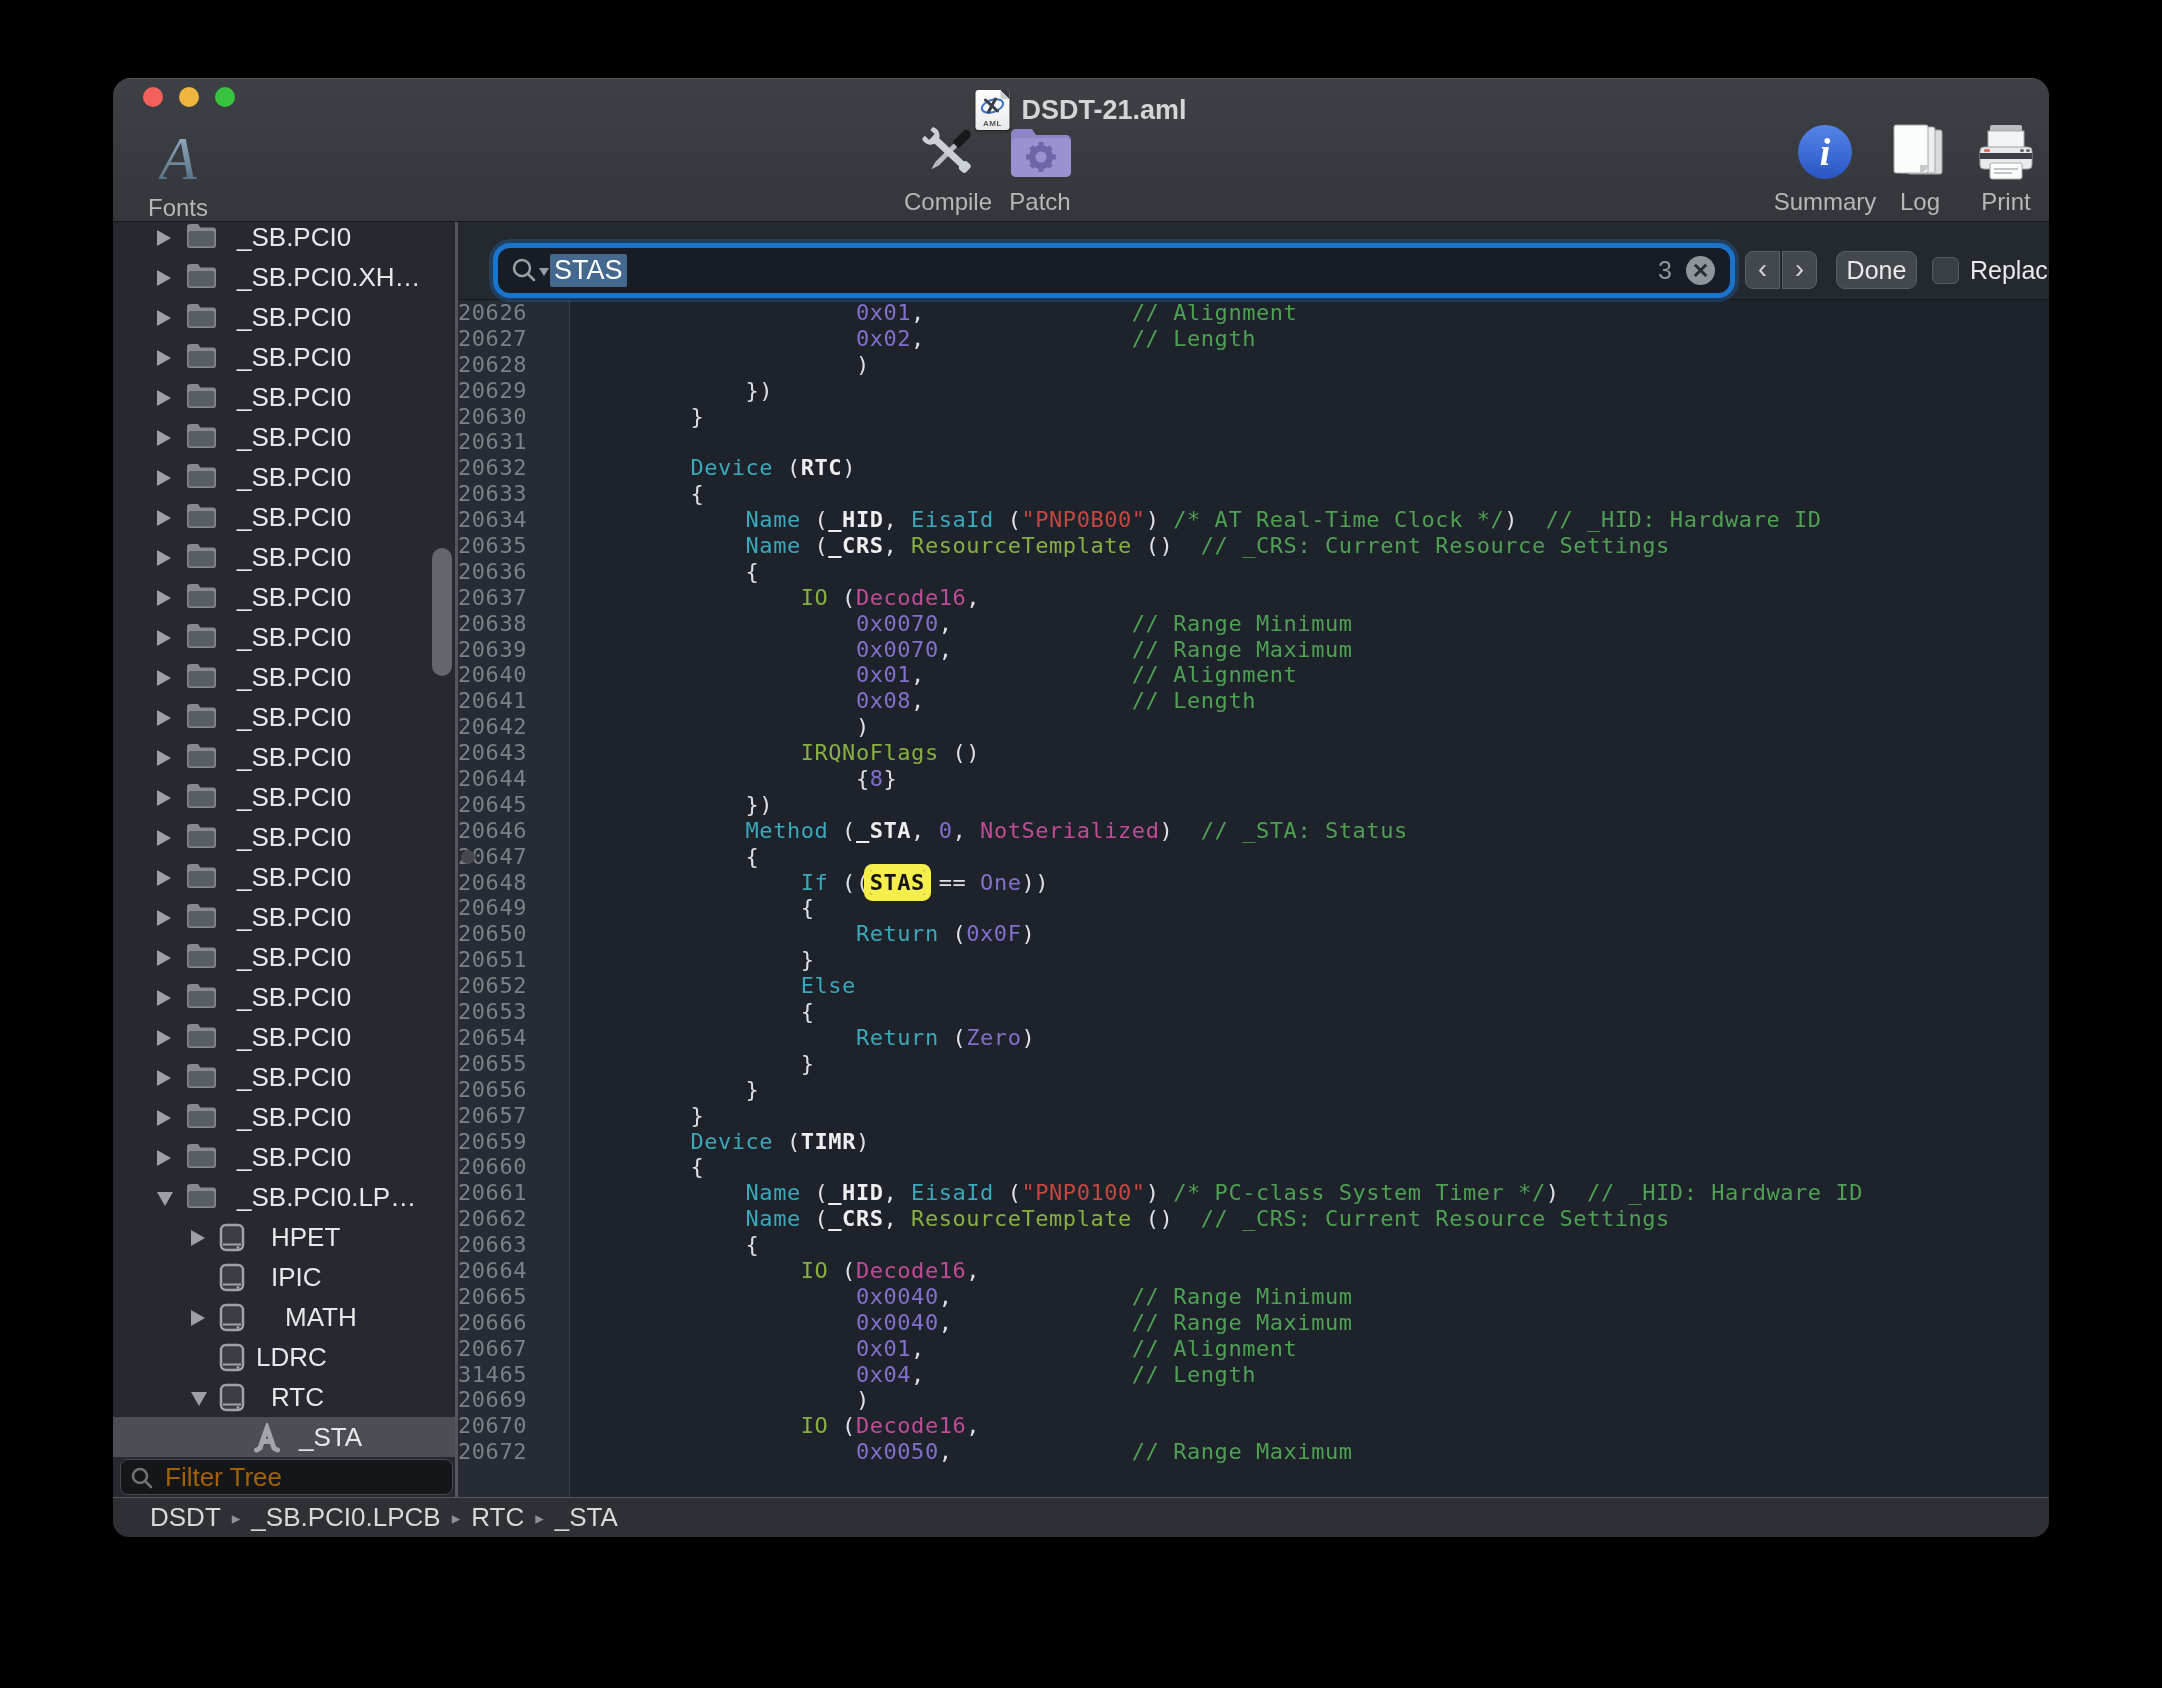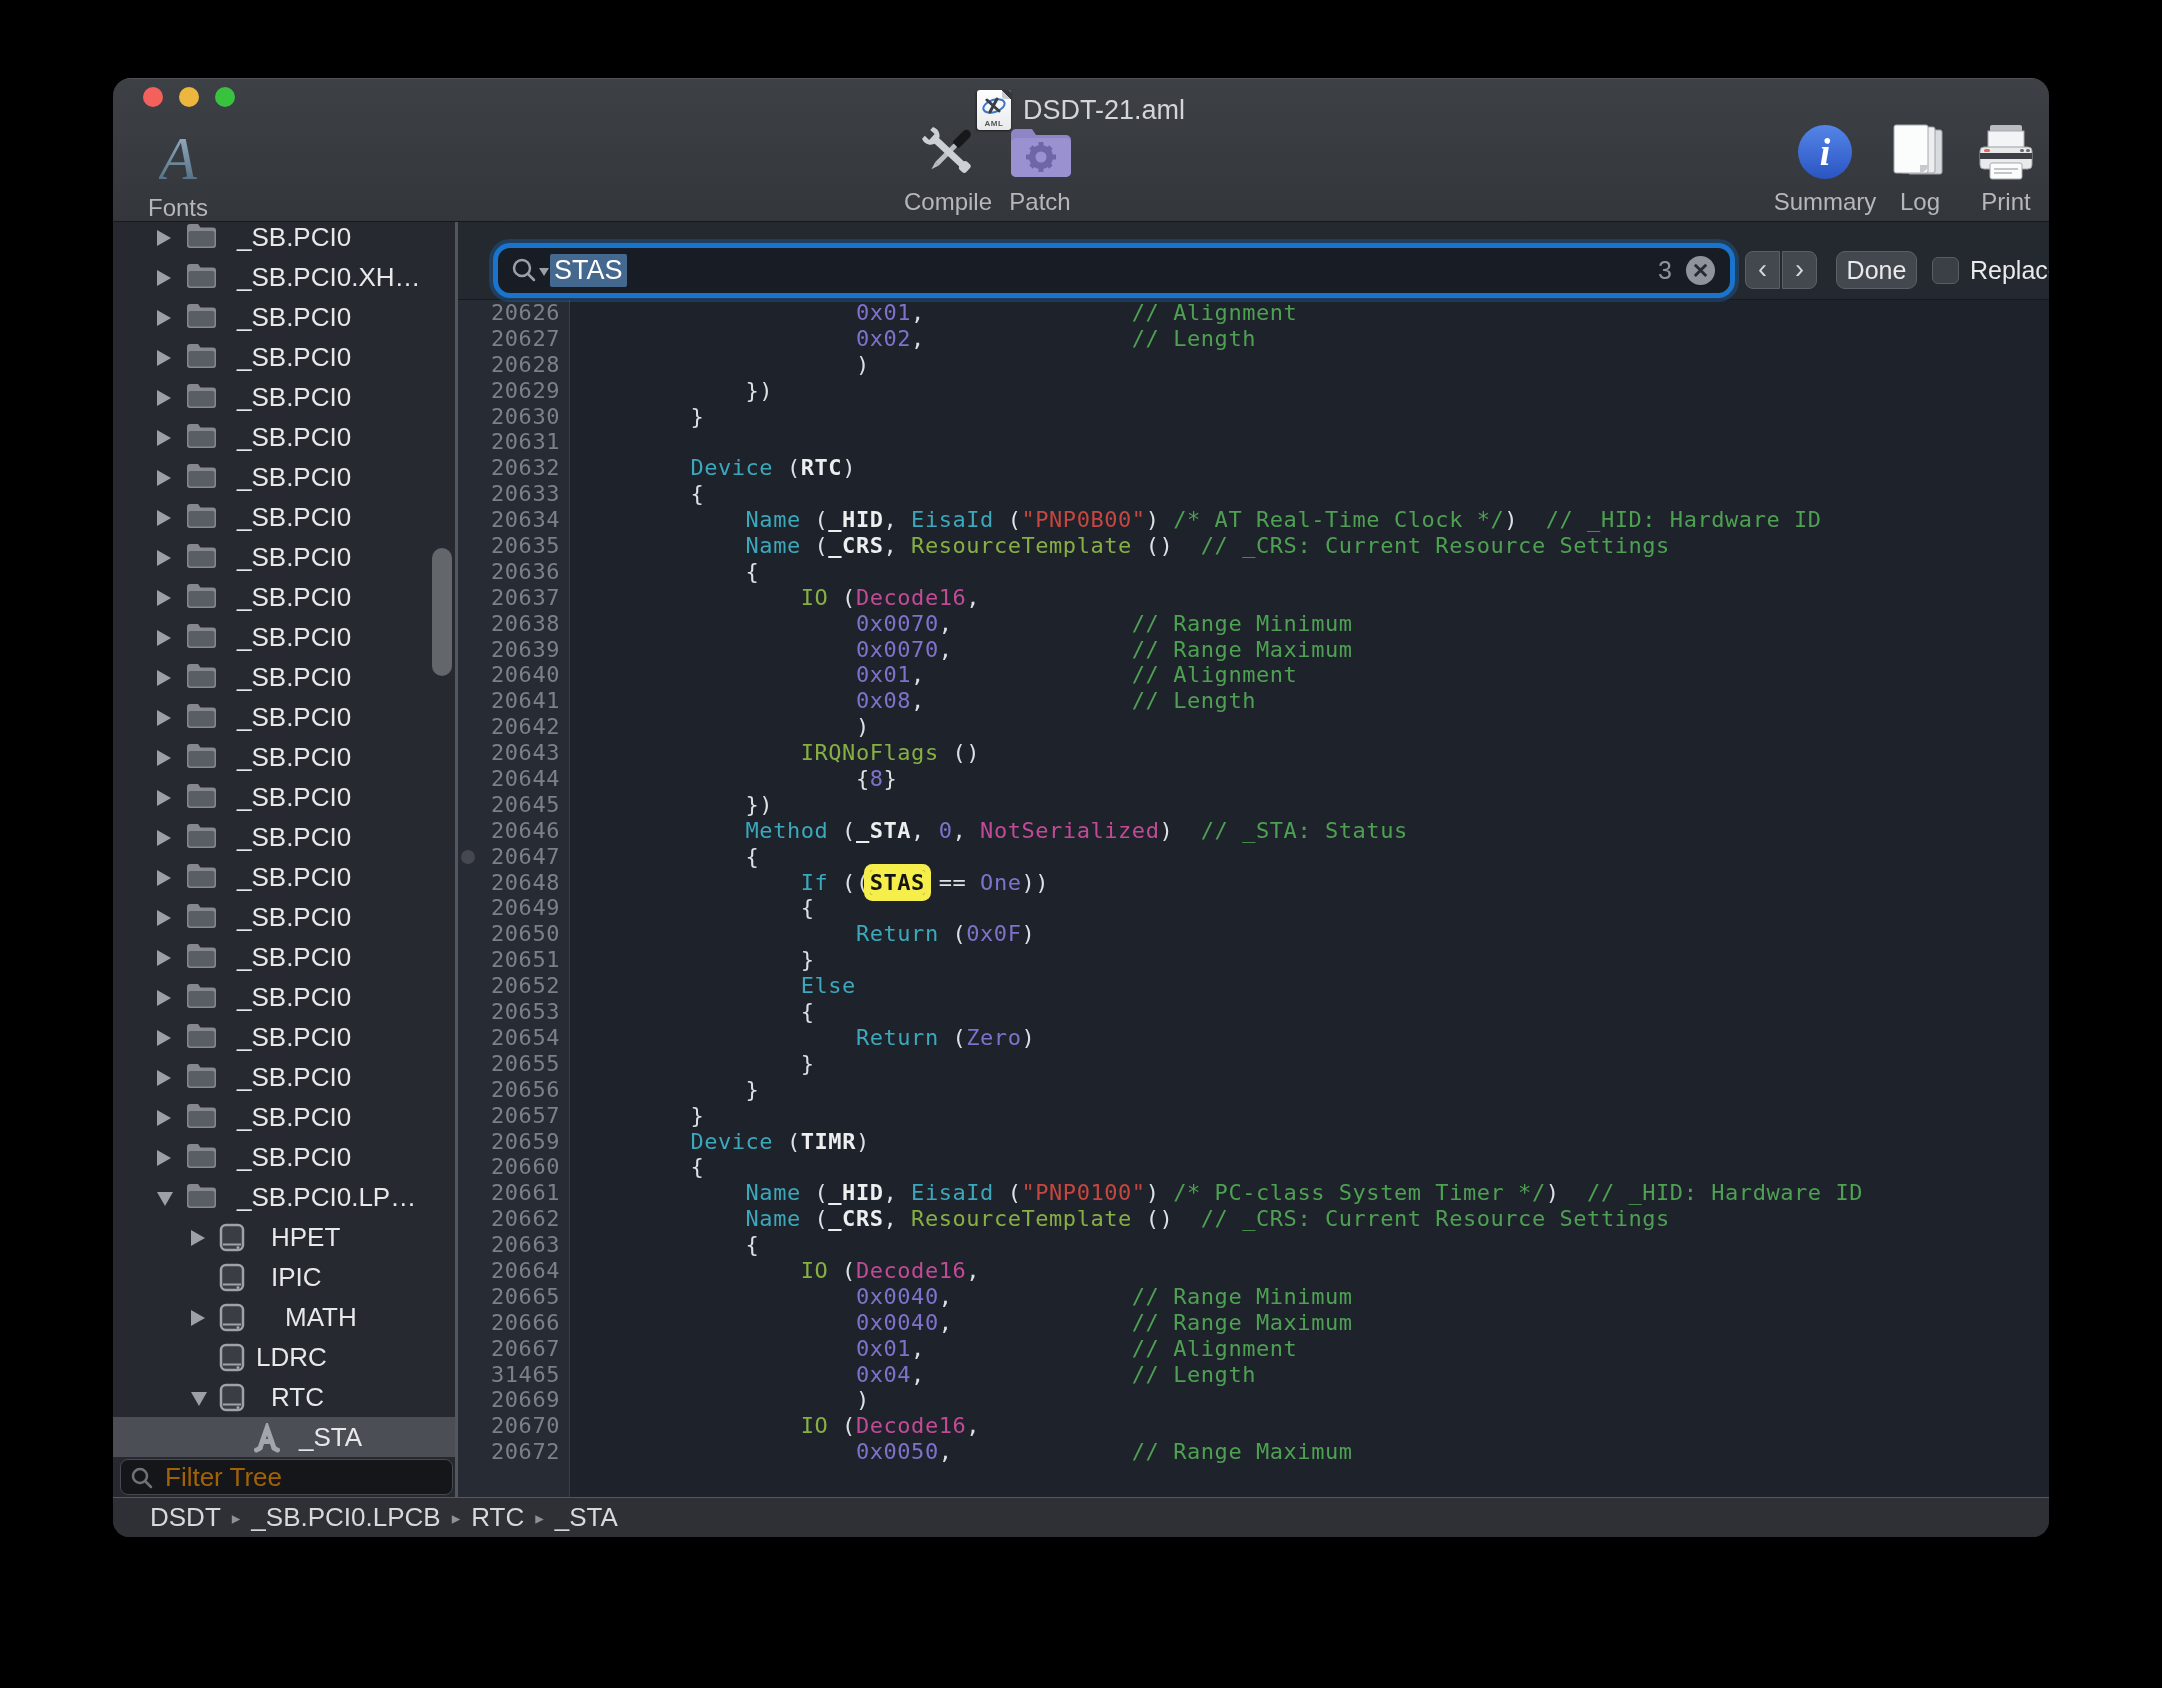--- a/index.html
+++ b/index.html
@@ -18,21 +18,21 @@
   .tl.grn{left:102px;background:#38c23e;}
   .titlegroup{position:absolute;top:12px;left:50%;transform:translateX(-50%);
     display:flex;align-items:center;gap:12px;}
   .doc-ico{width:34px;height:40px;position:relative;background:linear-gradient(#fff,#e8eaec);
     border-radius:3px;box-shadow:0 1px 2px rgba(0,0,0,.5);}
   .doc-ico .fold{position:absolute;right:0;top:0;width:9px;height:9px;
     background:linear-gradient(225deg,#33363b 50%,#c9ccd0 50%);border-radius:0 3px 0 2px;}
   .doc-ico .mark{position:absolute;left:5px;top:7px;width:24px;height:18px;}
   .doc-ico .aml{position:absolute;bottom:2px;left:0;width:100%;text-align:center;
     font-size:8px;font-weight:bold;color:#555;letter-spacing:.5px;}
-  .wtitle{font-size:27px;font-weight:normal;color:#d3d5d8;text-align:center;}
+  .wtitle{font-size:27px;font-weight:bold;color:#d3d5d8;text-align:center;}
   .tool{position:absolute;text-align:center;}
   .tool .ticon{height:64px;display:flex;align-items:center;justify-content:center;}
   .tool .tlabel{margin-top:4px;font-size:24px;color:#b5b7ba;}
   .tool-fonts{left:10px;top:48px;width:110px;}
   .tool-compile{left:775px;top:42px;width:120px;}
   .tool-patch{left:872px;top:42px;width:110px;}
   .tool-summary{left:1652px;top:42px;width:120px;}
   .tool-log{left:1762px;top:42px;width:90px;}
   .tool-print{left:1843px;top:42px;width:100px;}
   .fonts-a{font-family:"Liberation Serif",serif;font-style:italic;font-size:62px;
@@ -81,21 +81,21 @@
     background:#43474e;border:1px solid #5b5f66;color:#e9eaeb;font-size:25px;
     text-align:center;line-height:36px;}
   .repl-check{position:absolute;left:1474px;top:35px;width:27px;height:27px;border-radius:6px;
     background:#3b3f46;border:1px solid #585c63;}
   .repl-label{position:absolute;left:1512px;top:26px;line-height:45px;font-size:25px;color:#e9eaeb;}
   .gutterbg{position:absolute;left:0;top:78px;width:112px;height:1197px;background:#272b33;
     border-right:1px solid #383d47;}
   .codearea{position:absolute;left:0;top:78px;width:100%;height:1197px;overflow:hidden;
     font-family:"DejaVu Sans Mono",monospace;font-size:22px;letter-spacing:.55px;}
   .cline{display:flex;height:25.9px;line-height:25.9px;white-space:pre;}
-  .ln{width:112px;flex:none;text-align:right;padding-right:10px;color:#7c8188;}
+  .ln{width:112px;flex:none;text-align:left;padding-right:10px;color:#7c8188;}
   .lc{padding-left:10px;}
   .tk-kw{color:#3ba8bb;}
   .tk-fn{color:#87b043;}
   .tk-mg{color:#c14b97;}
   .tk-num{color:#7e72cb;}
   .tk-str{color:#c5473f;}
   .tk-cm{color:#4ea152;}
   .tk-id{color:#eceef0;font-weight:bold;}
   .tk-pl{color:#dde0e4;}
   .tk-hl{background:#f6ee4b;color:#141414;border-radius:3px;box-shadow:0 0 0 6px #f6ee4b;font-weight:bold;}

